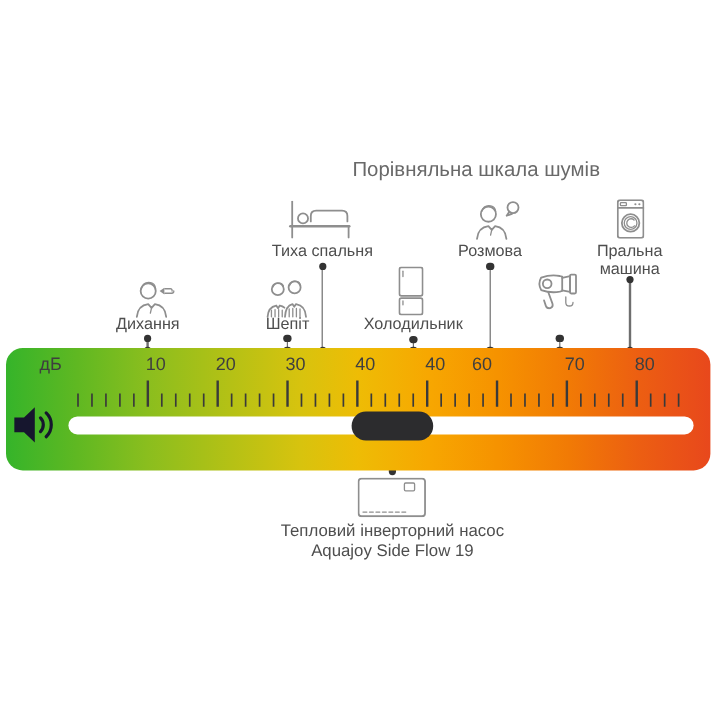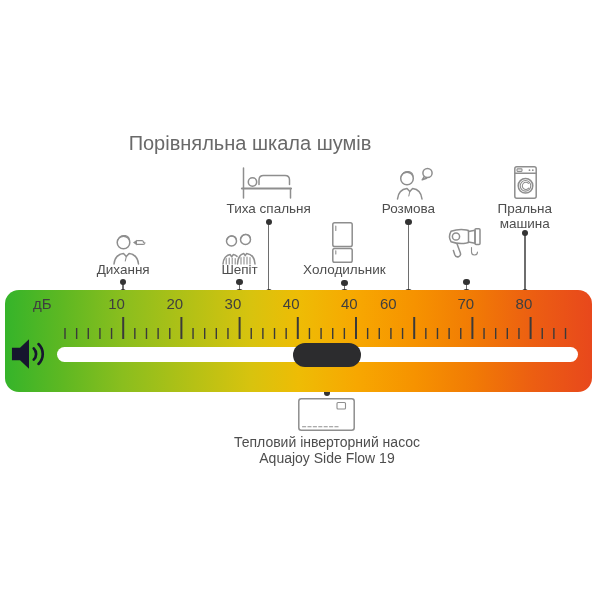--- a/index.html
+++ b/index.html
@@ -1,33 +1,33 @@
 <!DOCTYPE html>
 <html><head>
 <meta charset="utf-8">
 <style>
   html,body{margin:0;padding:0;background:#fff;}
   .stage{position:relative;width:600px;height:600px;background:#fff;overflow:hidden;
          font-family:"Liberation Sans","DejaVu Sans",sans-serif;}
-  .title{position:absolute;left:0;top:132px;width:500px;text-align:center;
-         font-size:20px;color:#696969;}
+  .title{position:absolute;left:0;top:132px;width:500px;text-align:right;
+         font-size:17px;color:#696969;}
   .icon{position:absolute;}
   .icon path,.icon circle,.icon rect{stroke:#8e8e8e;fill:none;stroke-width:1.5;
          stroke-linecap:round;stroke-linejoin:round;}
   .icon .fil{fill:#8e8e8e;stroke:none;}
   .icon .thick{stroke-width:2.2;}
   .icon .thin{stroke-width:1.1;}
   .lbl{position:absolute;width:120px;text-align:center;font-size:13.5px;line-height:15px;color:#4e4e4e;}
   .lbl.narrow{width:70px;}
   .cline{position:absolute;width:1.6px;background:#6e6e6e;}
   .cdot{position:absolute;width:6.4px;height:6.4px;border-radius:50%;background:#333;}
   .bar{position:absolute;left:5px;top:290px;width:587px;height:102px;border-radius:14px;}
   .ticks{position:absolute;left:0;top:0;}
   .unit{position:absolute;left:28px;top:5px;width:40px;font-size:15px;color:#3e3e3e;}
-  .num{position:absolute;top:5px;width:30px;text-align:left;font-size:15px;color:#3f3f3f;}
+  .num{position:absolute;top:5px;width:30px;text-align:right;font-size:15px;color:#3f3f3f;}
   .track{position:absolute;left:52px;top:57px;width:521px;height:15px;border-radius:8px;background:#fff;}
   .handle{position:absolute;top:53px;width:68px;height:24px;border-radius:12px;background:#2c2c2e;}
   .speaker{position:absolute;left:5px;top:46px;}
   .pump-text{position:absolute;left:177px;width:300px;text-align:center;
              font-size:14px;line-height:15px;color:#4e4e4e;}
 </style>
 </head>
 <body>
 
 <div class="stage">

